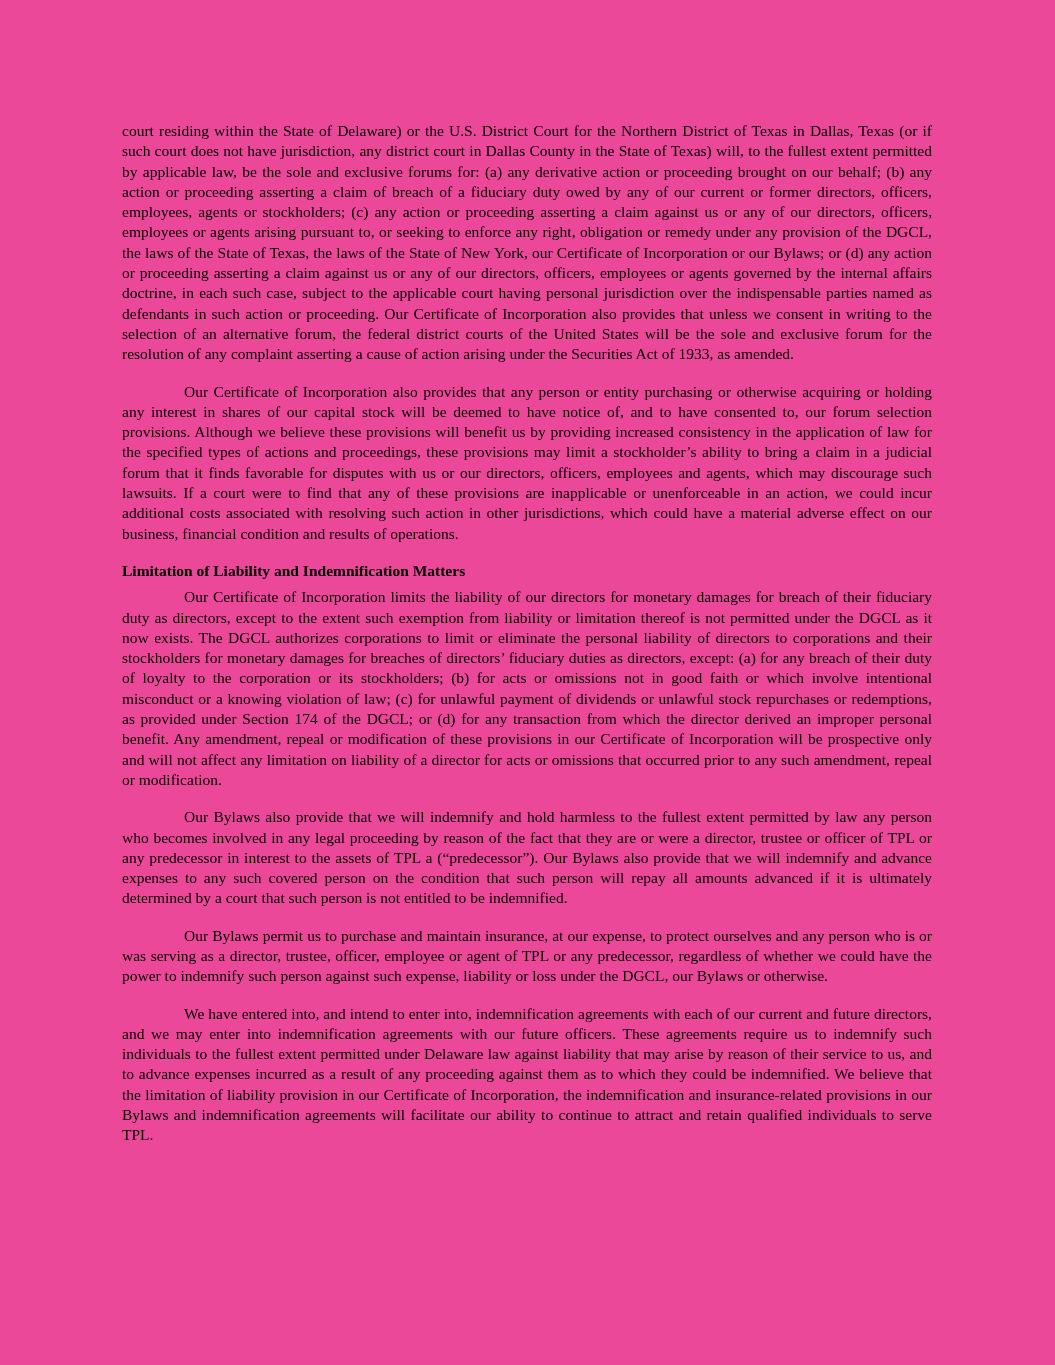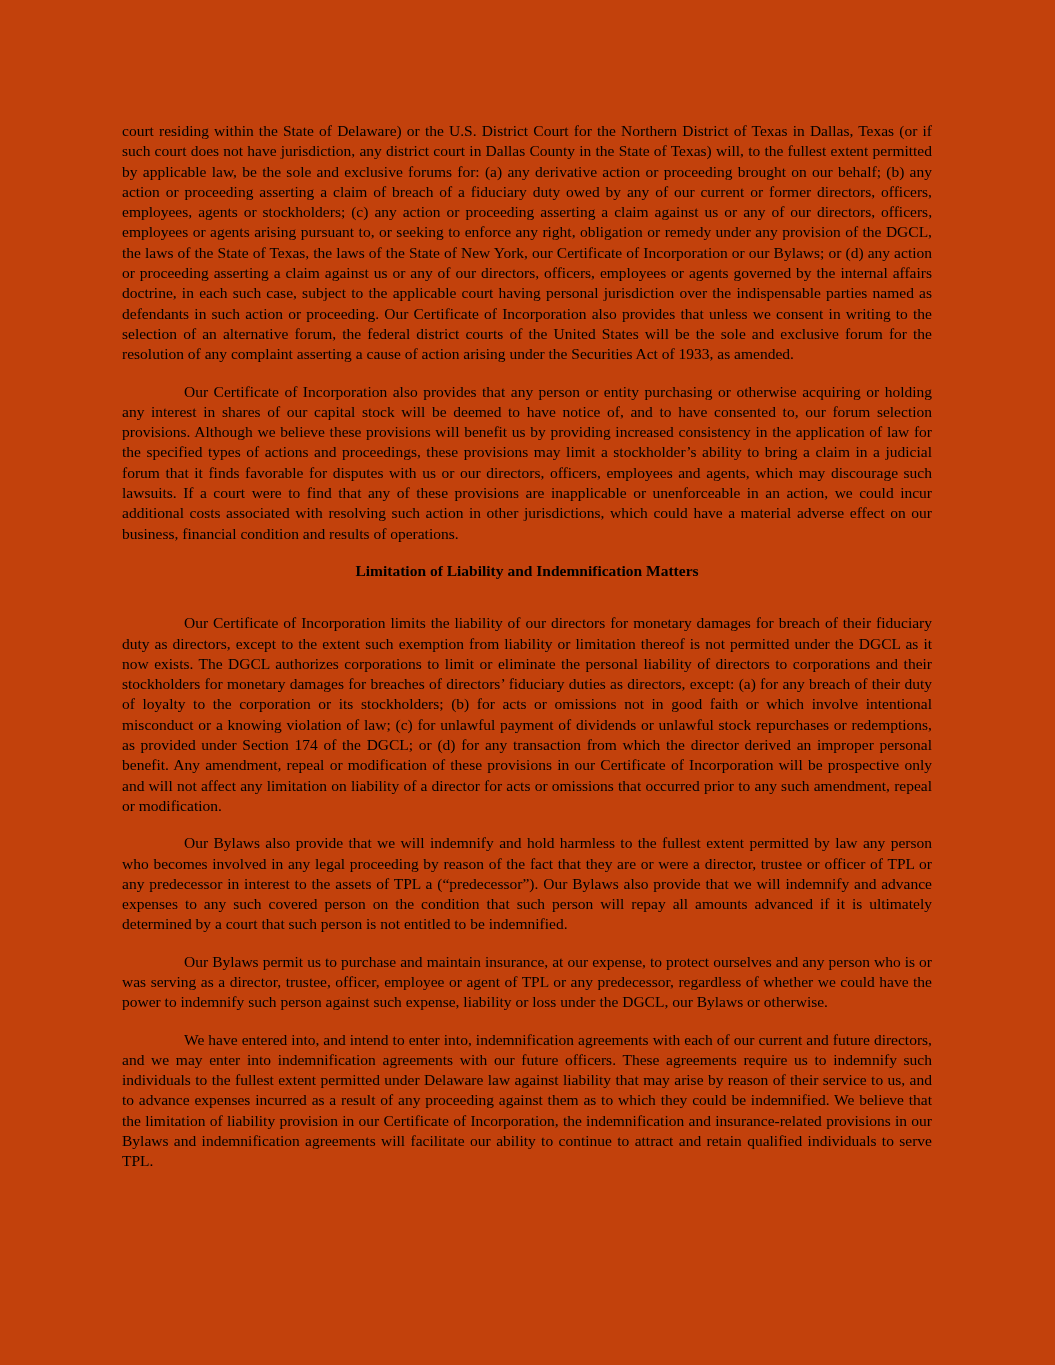--- a/index.html
+++ b/index.html
@@ -5,43 +5,43 @@
   html, body {
     margin: 0;
     padding: 0;
     background: #ffffff;
   }
   .page {
     position: relative;
     width: 1055px;
     height: 1365px;
     margin: 0 auto;
-    background: #c2410c;
+    background: #ec4899;
     box-sizing: border-box;
     padding: 121px 123px 39px 122px;
     font-family: "Liberation Serif", "DejaVu Serif", serif;
     font-size: 15.5px;
     line-height: 20.3px;
     color: #000000;
     overflow: hidden;
   }
   .para {
     margin: 0 0 17px 0;
     text-align: justify;
   }
   .para.indent {
     text-indent: 62px;
   }
   .section-heading {
     font-family: inherit;
     font-size: 15.5px;
     line-height: 20.3px;
     font-weight: bold;
-    text-align: center;
-    margin: 0 0 32px 0;
+    text-align: left;
+    margin: 0 0 6px 0;
   }
 </style>
 </head>
 <body>
 
 <div class="page">
 
   <p class="para">court residing within the State of Delaware) or the U.S. District Court for the Northern District of Texas in Dallas, Texas (or if such court does not have jurisdiction, any district court in Dallas County in the State of Texas) will, to the fullest extent permitted by applicable law, be the sole and exclusive forums for: (a) any derivative action or proceeding brought on our behalf; (b) any action or proceeding asserting a claim of breach of a fiduciary duty owed by any of our current or former directors, officers, employees, agents or stockholders; (c) any action or proceeding asserting a claim against us or any of our directors, officers, employees or agents arising pursuant to, or seeking to enforce any right, obligation or remedy under any provision of the DGCL, the laws of the State of Texas, the laws of the State of New York, our Certificate of Incorporation or our Bylaws; or (d) any action or proceeding asserting a claim against us or any of our directors, officers, employees or agents governed by the internal affairs doctrine, in each such case, subject to the applicable court having personal jurisdiction over the indispensable parties named as defendants in such action or proceeding. Our Certificate of Incorporation also provides that unless we consent in writing to the selection of an alternative forum, the federal district courts of the United States will be the sole and exclusive forum for the resolution of any complaint asserting a cause of action arising under the Securities Act of 1933, as amended.</p>
 
   <p class="para indent">Our Certificate of Incorporation also provides that any person or entity purchasing or otherwise acquiring or holding any interest in shares of our capital stock will be deemed to have notice of, and to have consented to, our forum selection provisions. Although we believe these provisions will benefit us by providing increased consistency in the application of law for the specified types of actions and proceedings, these provisions may limit a stockholder’s ability to bring a claim in a judicial forum that it finds favorable for disputes with us or our directors, officers, employees and agents, which may discourage such lawsuits. If a court were to find that any of these provisions are inapplicable or unenforceable in an action, we could incur additional costs associated with resolving such action in other jurisdictions, which could have a material adverse effect on our business, financial condition and results of operations.</p>

